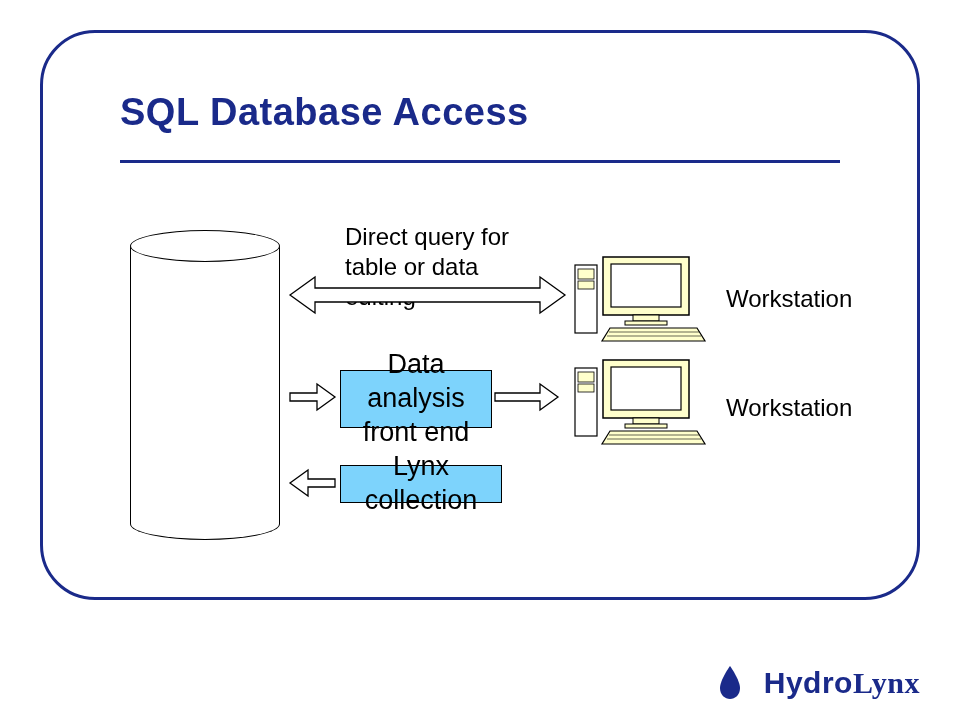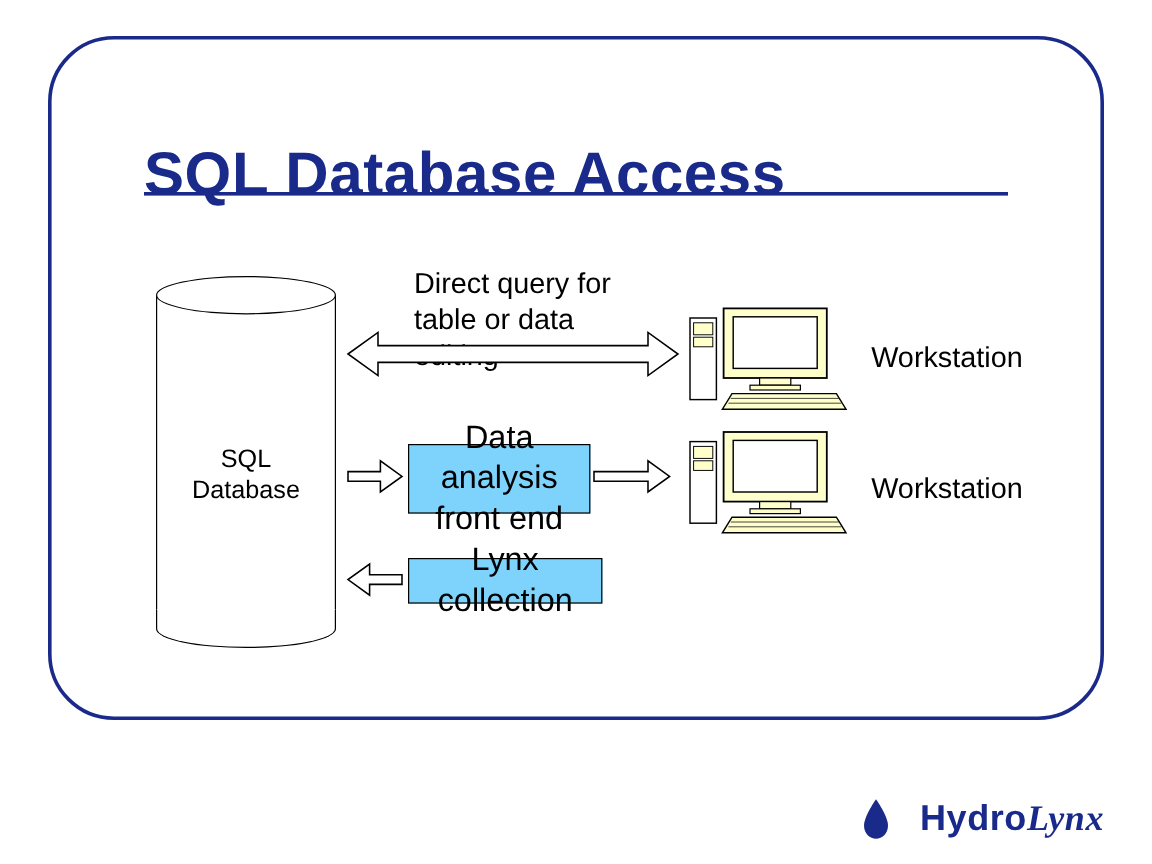--- a/index.html
+++ b/index.html
@@ -12,24 +12,24 @@
   .slide-frame {
     position: absolute;
     left: 40px; top: 30px;
     width: 880px; height: 570px;
     border: 3px solid #1a2a8a;
     border-radius: 55px;
     box-sizing: border-box;
   }
   .title {
     position: absolute;
-    left: 120px; top: 116px;
+    left: 120px; top: 91px;
     font-family: "Arial Black", Arial, sans-serif;
     font-weight: 900;
-    font-size: 50px;
+    font-size: 38px;
     color: #1a2a8a;
     letter-spacing: 0.5px;
   }
   .title-underline {
     position: absolute;
     left: 120px; top: 160px;
     width: 720px;
     border-top: 3px solid #1a2a8a;
   }
   
@@ -99,21 +99,20 @@
     font-size: 30px;
     color: #1a2a8a;
     font-family: "Times New Roman", serif;
     letter-spacing: 0.5px;
   }
   .logo .bold {
     font-weight: 700;
     font-family: "Arial Black", Arial, sans-serif;
   }
   .logo .italic {
-    font-style: italic;
     font-weight: 700;
   }
   svg.overlay {
     position: absolute;
     left: 0; top: 0;
     width: 960px; height: 720px;
     pointer-events: none;
   }
 </style>
 </head>
@@ -121,21 +120,20 @@
 
 <div class="slide-frame"></div>
 
 <div class="title">SQL Database Access</div>
 <div class="title-underline"></div>
 
 <div class="cylinder">
   <div class="cyl-body"></div>
   <div class="cyl-bottom"></div>
   <div class="cyl-top"></div>
-  <div class="cyl-label">SQL<br>Database</div>
 </div>
 
 <div class="label" style="left:345px; top:222px; width:210px;">Direct query for<br>table or data editing</div>
 
 <div class="label" style="left:726px; top:284px;">Workstation</div>
 <div class="label" style="left:726px; top:393px;">Workstation</div>
 
 <div class="box" style="left:340px; top:370px; width:150px; height:56px;">Data analysis<br>front end</div>
 <div class="box" style="left:340px; top:465px; width:160px; height:36px;">Lynx collection</div>
 

